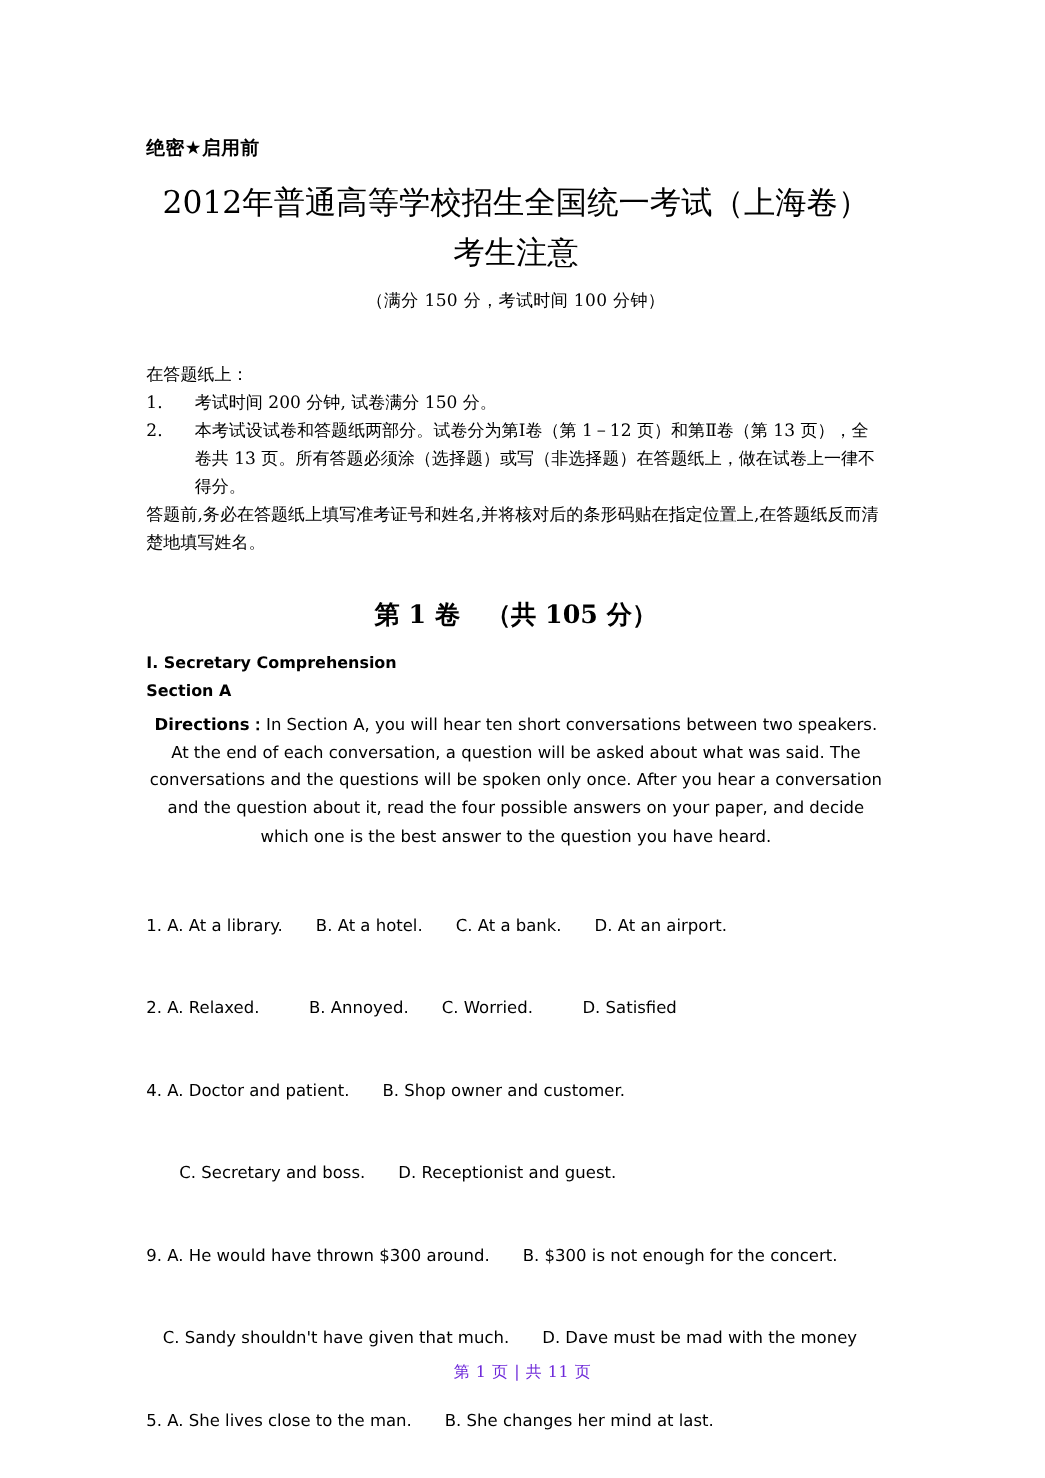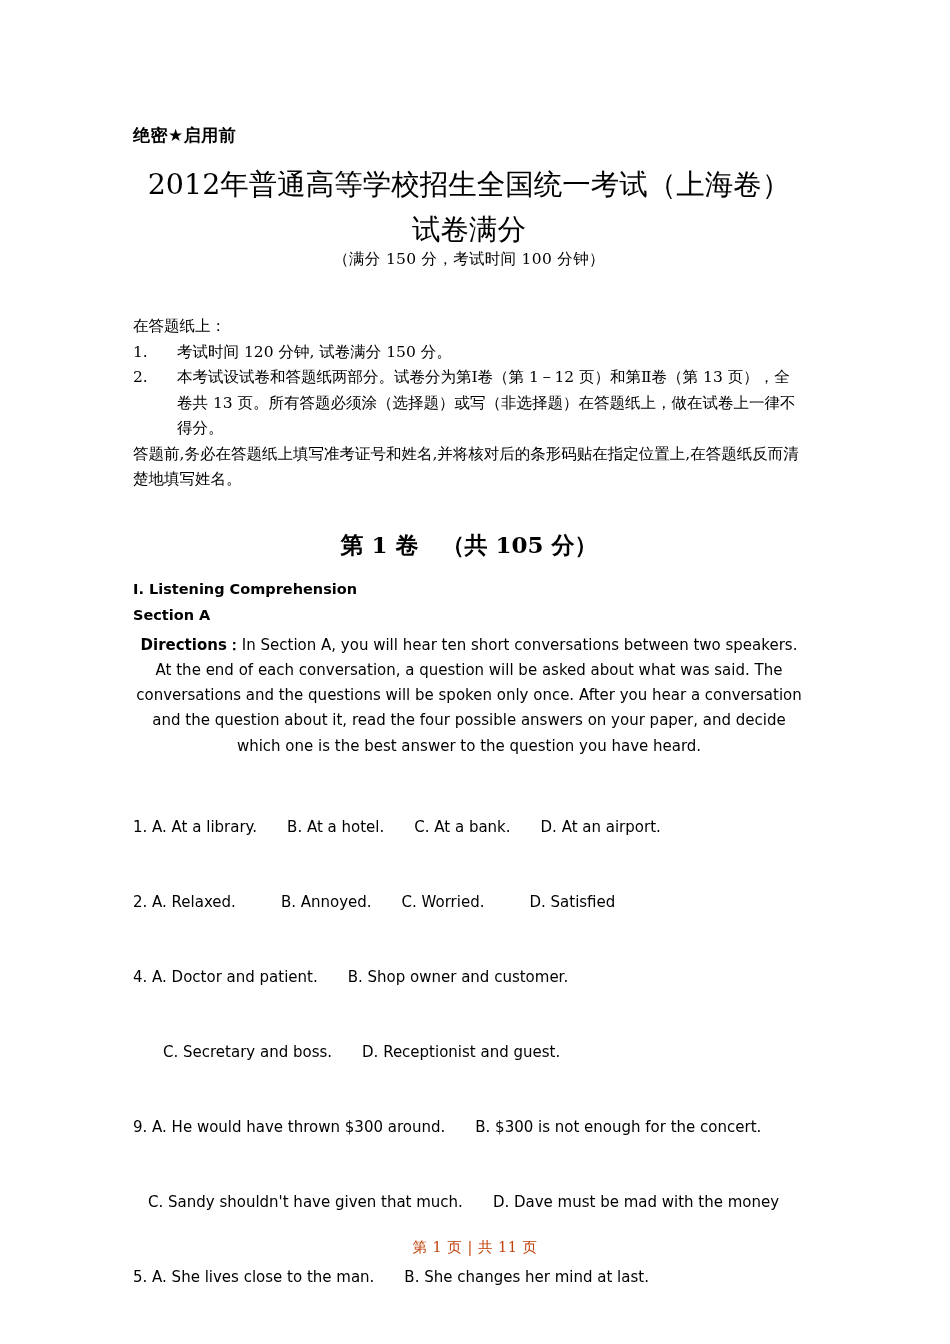--- a/index.html
+++ b/index.html
@@ -50,20 +50,21 @@
     white-space: nowrap;
   }
   .sub-title {
     margin-top: 6px;
     text-align: center;
     font-size: 28.5px;
     line-height: 1.35;
     font-family: "DejaVu Serif", "Liberation Serif", serif;
   }
   .score-line {
+    margin-top: 14px;
     text-align: center;
     font-size: 15.5px;
     font-family: "DejaVu Serif", "Liberation Serif", serif;
     letter-spacing: 0.3px;
   }
 
   
   .notice {
     margin-top: 44px;
     font-size: 15.5px;
@@ -130,58 +131,58 @@
   }
 
   
   .footer {
     position: absolute;
     left: 0;
     top: 1238px;
     width: 950px;
     text-align: center;
     font-size: 14.5px;
-    color: #c2410c;
+    color: #6d28d9;
     font-family: "DejaVu Serif", "Liberation Serif", serif;
     letter-spacing: 0.5px;
   }
 </style>
 </head>
 <body>
 
 <div class="page">
   <div class="content">
 
     <div class="secret-line">绝密★启用前</div>
 
     <div class="main-title">2012年普通高等学校招生全国统一考试（上海卷）</div>
 
-    <div class="sub-title">试卷满分</div>
+    <div class="sub-title">考生注意</div>
 
     <div class="score-line">（满分 150 分，考试时间 100 分钟）</div>
 
     <div class="notice">
       <div class="notice-head">在答题纸上：</div>
 
       <div class="notice-item">
         <span class="notice-num">1.</span>
-        <span>考试时间 120 分钟, 试卷满分 150 分。</span>
+        <span>考试时间 200 分钟, 试卷满分 150 分。</span>
       </div>
 
       <div class="notice-item">
         <span class="notice-num">2.</span>
         <span>本考试设试卷和答题纸两部分。试卷分为第Ⅰ卷（第 1－12 页）和第Ⅱ卷（第 13 页），全卷共 13 页。所有答题必须涂（选择题）或写（非选择题）在答题纸上，做在试卷上一律不得分。</span>
       </div>
 
       <div class="notice-tail">答题前,务必在答题纸上填写准考证号和姓名,并将核对后的条形码贴在指定位置上,在答题纸反而清楚地填写姓名。</div>
     </div>
 
     <div class="juan-heading">第 1 卷　（共 105 分）</div>
 
-    <div class="sec-heading">Ⅰ. Listening Comprehension</div>
+    <div class="sec-heading">Ⅰ. Secretary Comprehension</div>
 
     <div class="sec-heading tight">Section A</div>
 
     <div class="directions">
       <b>Directions：</b><span>In Section A, you will hear ten short conversations between two speakers.   At the end of each conversation, a question will be asked about what was said.   The conversations and the questions will be spoken only once.   After you hear a conversation and the question about it, read the four possible answers on your paper, and decide which one is the best answer to the question you have heard.</span>
     </div>
 
     <div class="questions">
       <div class="q-line">1. A. At a library.　　B. At a hotel.　　C. At a bank.　　D. At an airport.</div>
       <div class="q-line">2. A. Relaxed.　　　B. Annoyed.　　C. Worried.　　　D. Satisfied</div>

